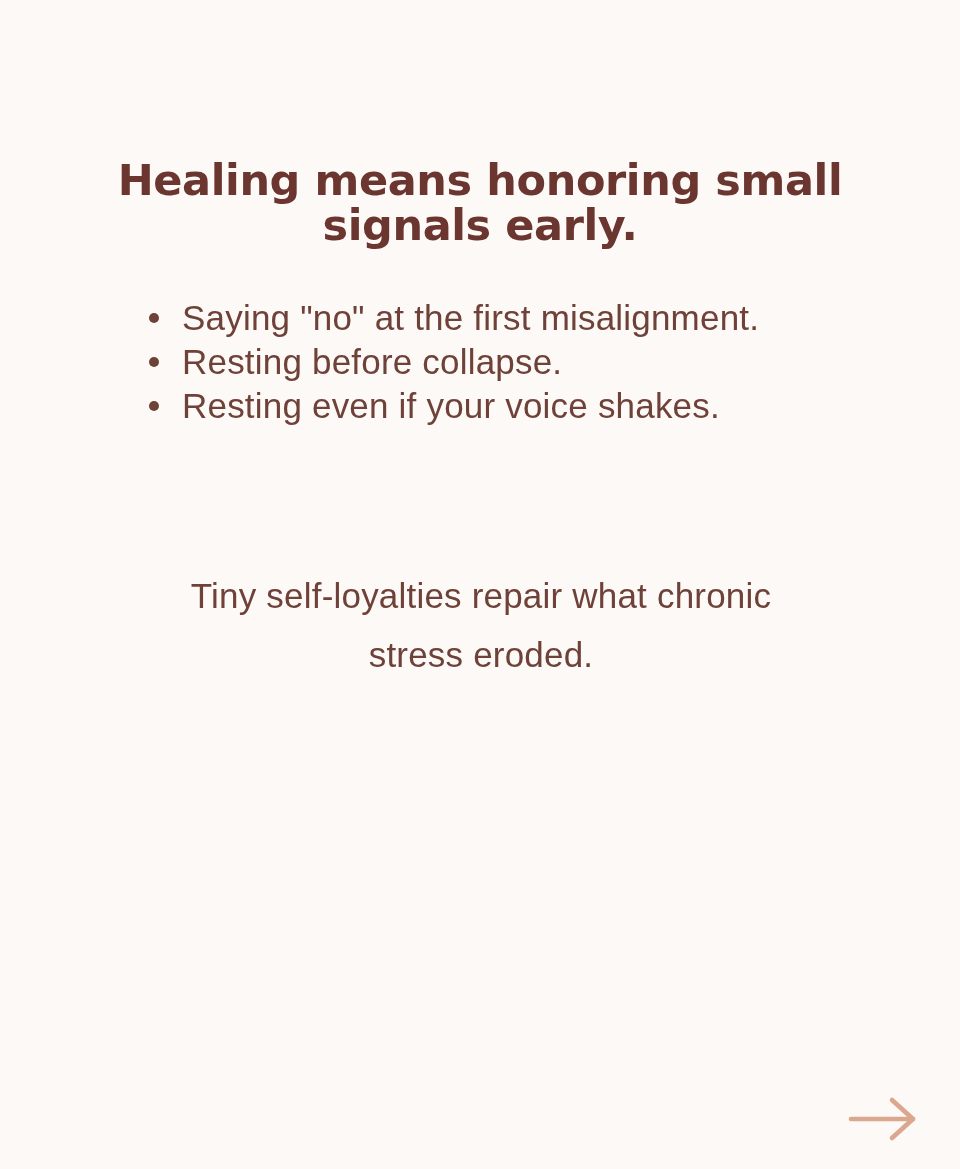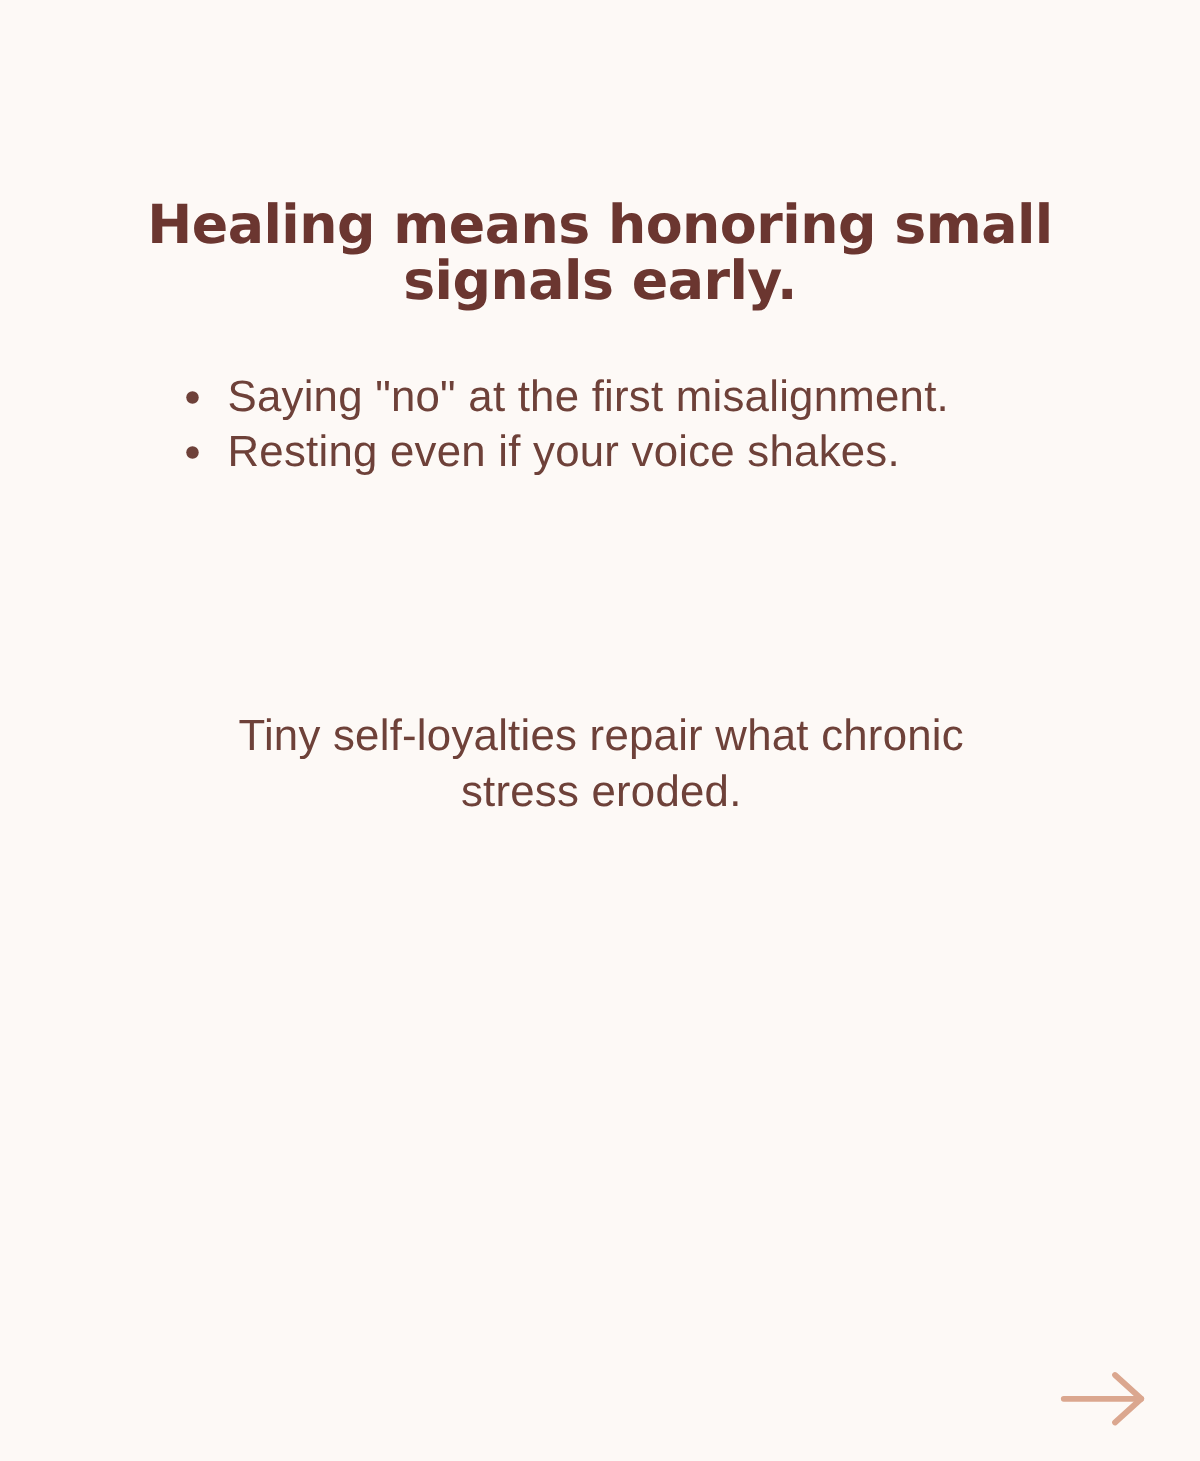--- a/index.html
+++ b/index.html
@@ -80,21 +80,21 @@
   .closing {
     position: absolute;
     left: 150px;
     top: 566px;
     width: 662px;
     margin: 0;
     text-align: center;
     font-family: "Liberation Sans", sans-serif;
     font-weight: 400;
     font-size: 35px;
-    line-height: 45px;
+    line-height: 59px;
     letter-spacing: 0.2px;
     color: #6e4139;
   }
 
   
   .next-arrow {
     position: absolute;
     left: 845px;
     top: 1092px;
     width: 76px;
@@ -121,20 +121,24 @@
     <span class="title-line l2">signals early.</span>
   </div>
 
   <ul class="bullets">
     <li class="bullet-item">
       <span class="bullet-dot"></span>
       <span>Saying "no" at the first misalignment.</span>
     </li>
     <li class="bullet-item">
       <span class="bullet-dot"></span>
+      <span>Resting before collapse.</span>
+    </li>
+    <li class="bullet-item">
+      <span class="bullet-dot"></span>
       <span>Resting even if your voice shakes.</span>
     </li>
   </ul>
 
   <p class="closing">Tiny self-loyalties repair what chronic stress eroded.</p>
 
   <button class="next-arrow">
     <svg viewBox="0 0 76 54" xmlns="http://www.w3.org/2000/svg">
       <g fill="none" stroke="#dba78f" stroke-width="4.6" stroke-linecap="round" stroke-linejoin="round">
         <line x1="6" y1="27" x2="68" y2="27"></line>

